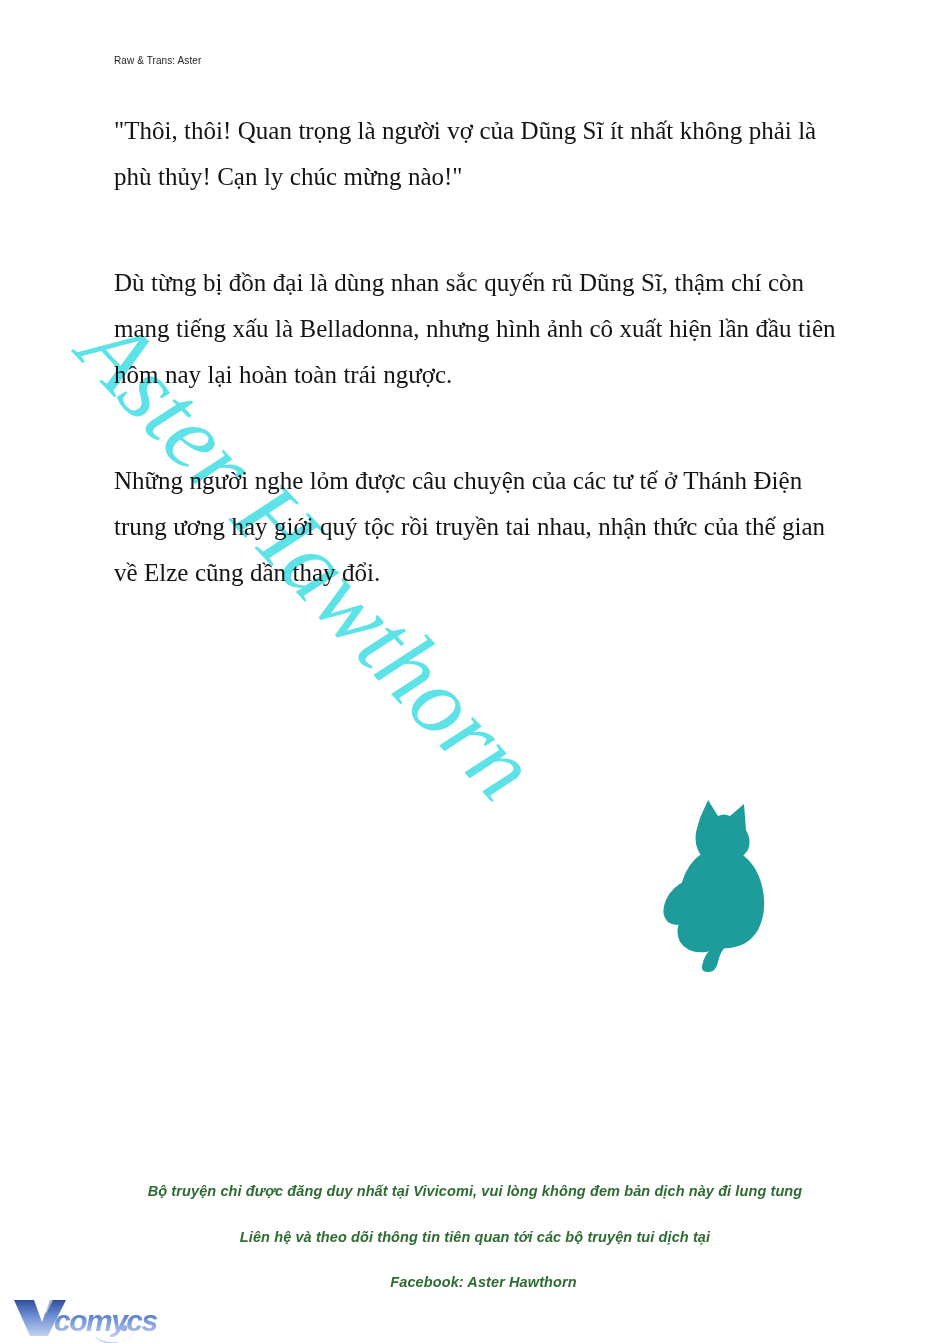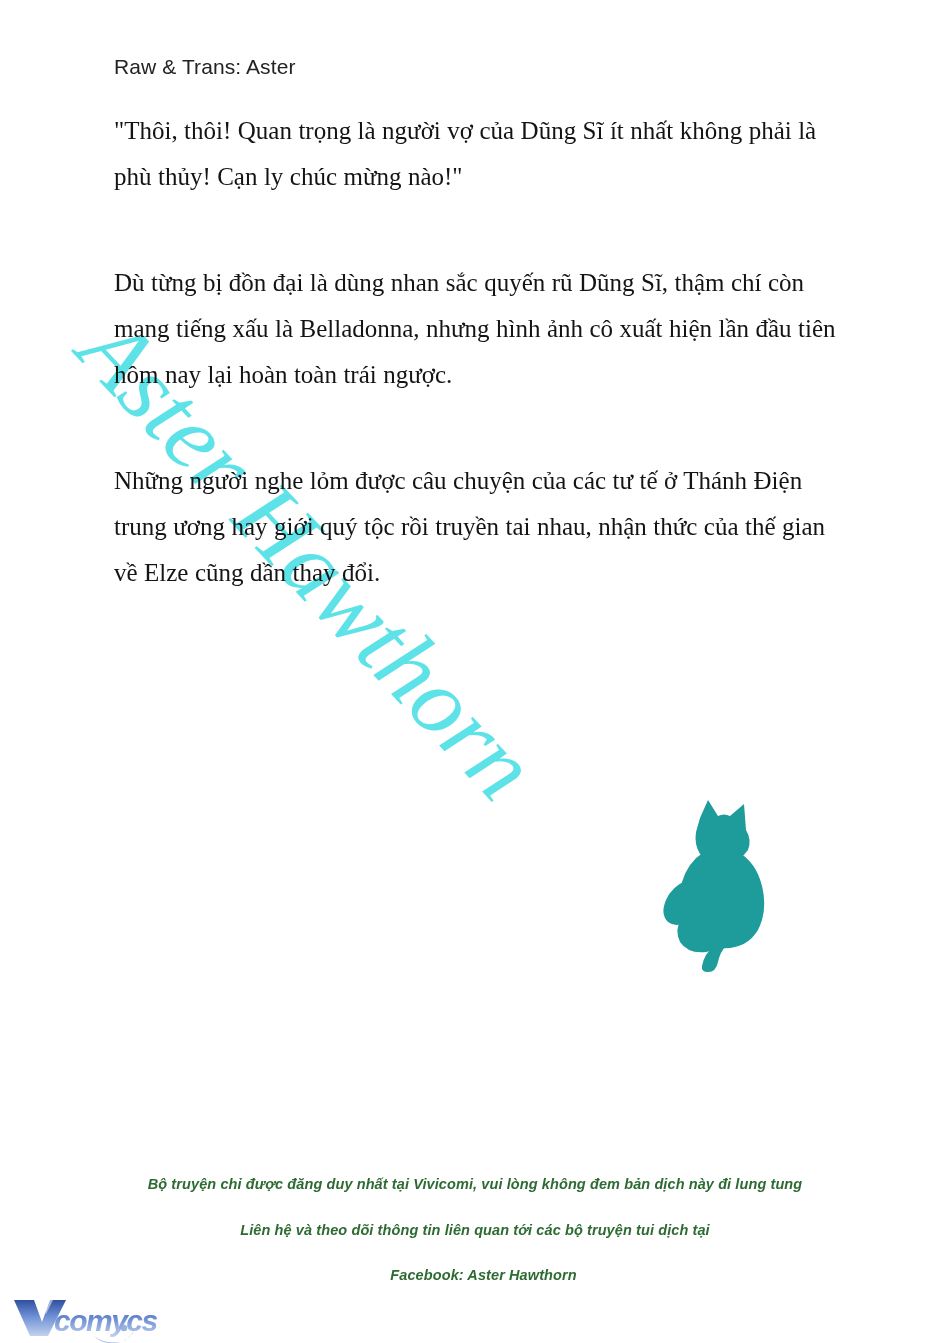--- a/index.html
+++ b/index.html
@@ -21,21 +21,21 @@
     background: #ffffff;
     overflow: hidden;
   }
 
   
   .doc-header {
     position: absolute;
     left: 114px;
     top: 55px;
     font-family: "Liberation Sans", "DejaVu Sans", sans-serif;
-    font-size: 21px;
+    font-size: 10px;
     color: #232323;
     letter-spacing: 0.1px;
     white-space: nowrap;
     z-index: 5;
   }
 
   
   .body-col {
     position: absolute;
     left: 114px;
@@ -100,21 +100,21 @@
     text-align: center;
     z-index: 5;
   }
   .footer-line {
     font-family: "Liberation Sans", "DejaVu Sans", sans-serif;
     font-weight: bold;
     font-style: italic;
     font-size: 14.5px;
     color: #2e6b32;
     line-height: 1;
-    margin: 5px 0 31px 0;
+    margin: 12px 0 31px 0;
     letter-spacing: 0.1px;
     white-space: nowrap;
   }
   .footer-line:last-child { margin-bottom: 0; padding-left: 17px; }
 
   
   .site-logo {
     position: absolute;
     left: 8px;
     top: 1292px;
@@ -161,21 +161,21 @@
   </div>
 
   <div class="body-col">
     <p class="para">"Thôi, thôi! Quan trọng là người vợ của Dũng Sĩ ít nhất không phải là phù thủy! Cạn ly chúc mừng nào!"</p>
     <p class="para">Dù từng bị đồn đại là dùng nhan sắc quyến rũ Dũng Sĩ, thậm chí còn mang tiếng xấu là Belladonna, nhưng hình ảnh cô xuất hiện lần đầu tiên hôm nay lại hoàn toàn trái ngược.</p>
     <p class="para">Những người nghe lỏm được câu chuyện của các tư tế ở Thánh Điện trung ương hay giới quý tộc rồi truyền tai nhau, nhận thức của thế gian về Elze cũng dần thay đổi.</p>
   </div>
 
   <div class="footer-block">
     <p class="footer-line">Bộ truyện chỉ được đăng duy nhất tại Vivicomi, vui lòng không đem bản dịch này đi lung tung</p>
-    <p class="footer-line">Liên hệ và theo dõi thông tin liên quan tới các bộ truyện tui dịch tại</p>
+    <p class="footer-line">Liên hệ và theo dõi thông tin tiên quan tới các bộ truyện tui dịch tại</p>
     <p class="footer-line">Facebook: Aster Hawthorn</p>
   </div>
 
   <div class="site-logo">
     <svg width="160" height="58" viewBox="0 0 160 58" xmlns="http://www.w3.org/2000/svg">
       <defs>
         <linearGradient id="logoGrad" x1="0" y1="0" x2="0" y2="1">
           <stop offset="0%" stop-color="#2f4f9e"></stop>
           <stop offset="45%" stop-color="#6d8fd4"></stop>
           <stop offset="100%" stop-color="#c3d2ee"></stop>

